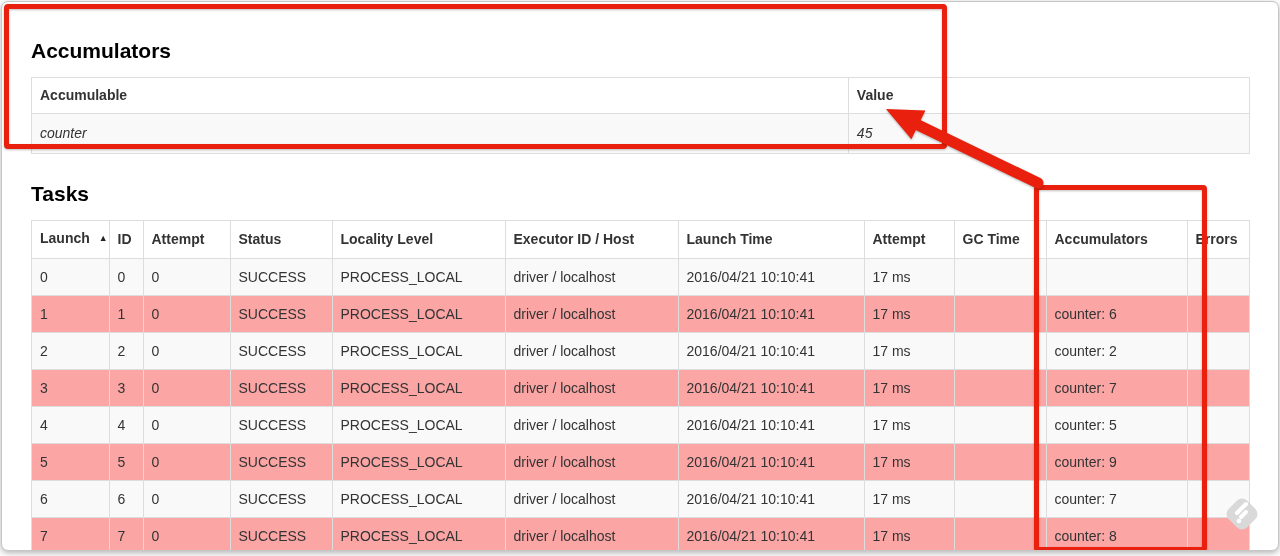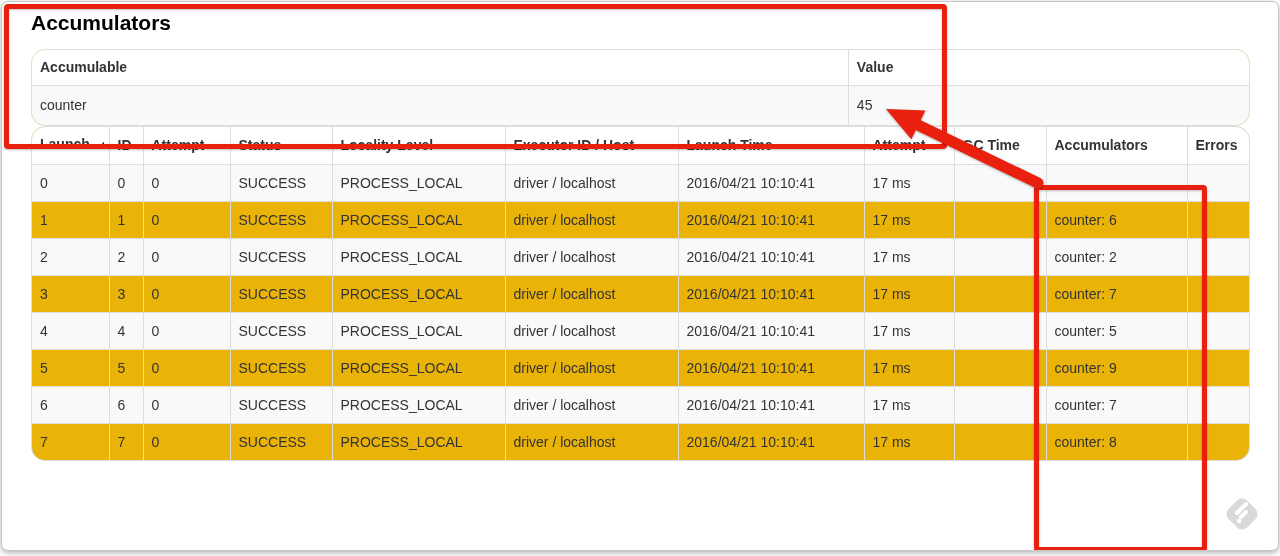--- a/index.html
+++ b/index.html
@@ -1,33 +1,33 @@
 <!DOCTYPE html>
 <html><head>
 <meta charset="utf-8">
 <style>
   html,body{margin:0;padding:0;background:#ffffff;}
   body{font-family:"Liberation Sans","DejaVu Sans",sans-serif;}
   .page{position:relative;width:1280px;height:556px;background:#ffffff;overflow:hidden;}
   .screen{position:absolute;left:1px;top:1px;width:1276px;height:548px;background:#ffffff;
           border:1px solid #c6c6c6;border-radius:7px;overflow:hidden;
           box-shadow:0 2px 6px rgba(0,0,0,0.30);}
-  .content{padding:8px 28px 0 29px;}
+  .content{padding:8px 28px 0 29px;margin-top:28px;}
   h2.section-heading{margin:0;font-size:21px;line-height:25px;font-weight:bold;color:#000;}
   #acc-heading{margin-bottom:14px;}
   #tasks-heading{margin-top:27px;margin-bottom:14px;}
-  .panel{border:1px solid #dddddd;border-radius:14px;overflow:hidden;background:#eab308;}
+  .panel{border:1px solid #dddddd;border-radius:0;overflow:hidden;background:#fca5a5;}
   table{border-collapse:collapse;width:100%;table-layout:fixed;font-size:14px;color:#333;}
   th{text-align:left;font-weight:bold;padding:7px 8px;line-height:21px;background:#fff;}
   td{overflow:hidden;white-space:nowrap;}
   th,td{border-left:1px solid #dddddd;}
   th:first-child,td:first-child{border-left:none;}
   tbody td{border-top:1px solid #dddddd;}
   tbody tr:nth-child(odd){background:#f9f9f9;}
-  .acc-table td{padding:9px 8px;line-height:21px;}
+  .acc-table td{padding:9px 8px;line-height:21px;font-style:italic;}
   .tasks-table td{padding:8px 8px;line-height:20px;}
   .sort-icon{font-size:9px;margin-left:9px;position:relative;top:-2px;color:#222;}
   
   .anno-box{position:absolute;border:5px solid #e8200d;border-radius:4px;pointer-events:none;
             filter:drop-shadow(0 1px 1px rgba(0,0,0,0.25));}
   #anno-box-1{left:2px;top:2px;width:933px;height:135px;}
   #anno-box-2{left:1032px;top:183px;width:163px;height:357px;}
   .anno-arrow{position:absolute;left:855px;top:85px;pointer-events:none;
               filter:drop-shadow(0 1px 1px rgba(0,0,0,0.30));}
   .watermark{position:absolute;left:1216px;top:488px;pointer-events:none;}
@@ -55,20 +55,21 @@
           </thead>
           <tbody>
               <tr>
                 <td>counter</td>
                 <td>45</td>
               </tr>
             </tbody>
         </table>
       </div>
 
+      <h2 class="section-heading" id="tasks-heading">Tasks</h2>
 
       <div class="panel">
         <table class="tasks-table">
           <colgroup>
             <col style="width:77px">
               <col style="width:34px">
               <col style="width:87px">
             <col style="width:102px">
               <col style="width:173px">
               <col style="width:173px">

